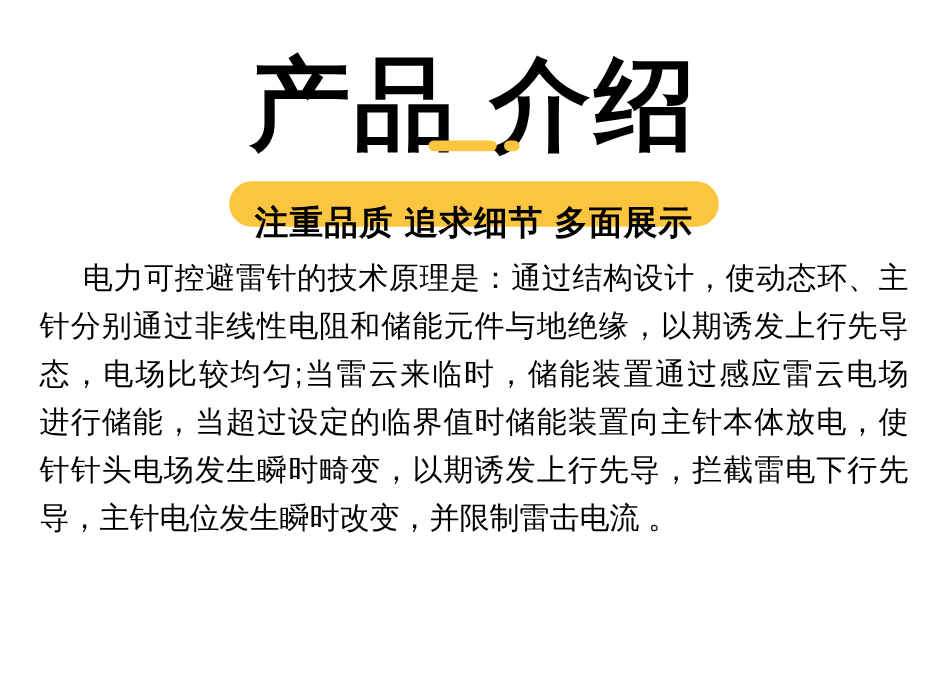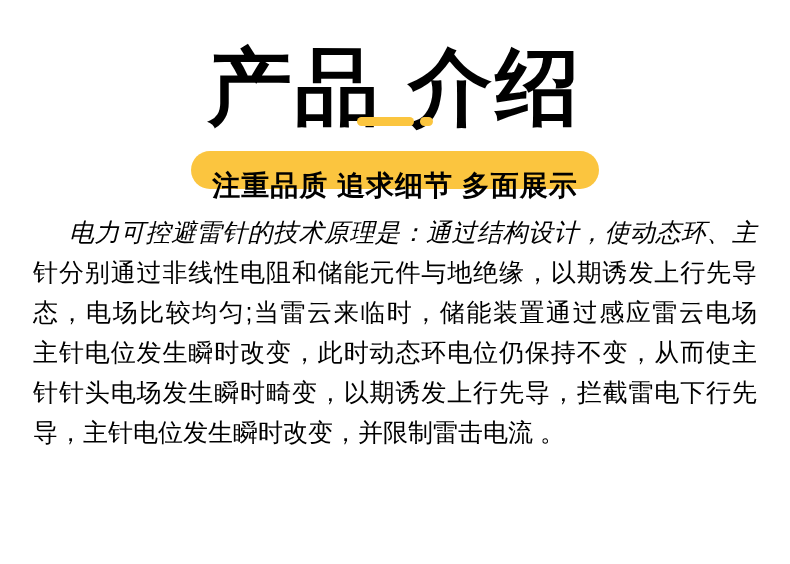--- a/index.html
+++ b/index.html
@@ -80,21 +80,20 @@
     font-weight: 500;
     color: var(--text);
   }
   .intro .line {
     margin: 0;
     text-align: justify;
     text-align-last: justify;
   }
   .intro .line.first {
     text-indent: 36px;
-    font-style: italic;
   }
   .intro .line.last {
     text-align-last: left;
   }
 </style>
 </head>
 <body>
 
 <div class="page">
 
@@ -106,18 +105,18 @@
   </div>
 
   <div class="badge">
     <span>注重品质 追求细节 多面展示</span>
   </div>
 
   <div class="intro">
     <p class="line first">电力可控避雷针的技术原理是：通过结构设计，使动态环、主</p>
     <p class="line">针分别通过非线性电阻和储能元件与地绝缘，以期诱发上行先导</p>
     <p class="line">态，电场比较均匀;当雷云来临时，储能装置通过感应雷云电场</p>
-    <p class="line">主针电位发生瞬时改变，此时动态环电位仍保持不变，从而使主</p>
+    <p class="line">进行储能，当超过设定的临界值时储能装置向主针本体放电，使</p>
     <p class="line">针针头电场发生瞬时畸变，以期诱发上行先导，拦截雷电下行先</p>
     <p class="line last">导，主针电位发生瞬时改变，并限制雷击电流 。</p>
   </div>
 
 </div>
 
 </body></html>

